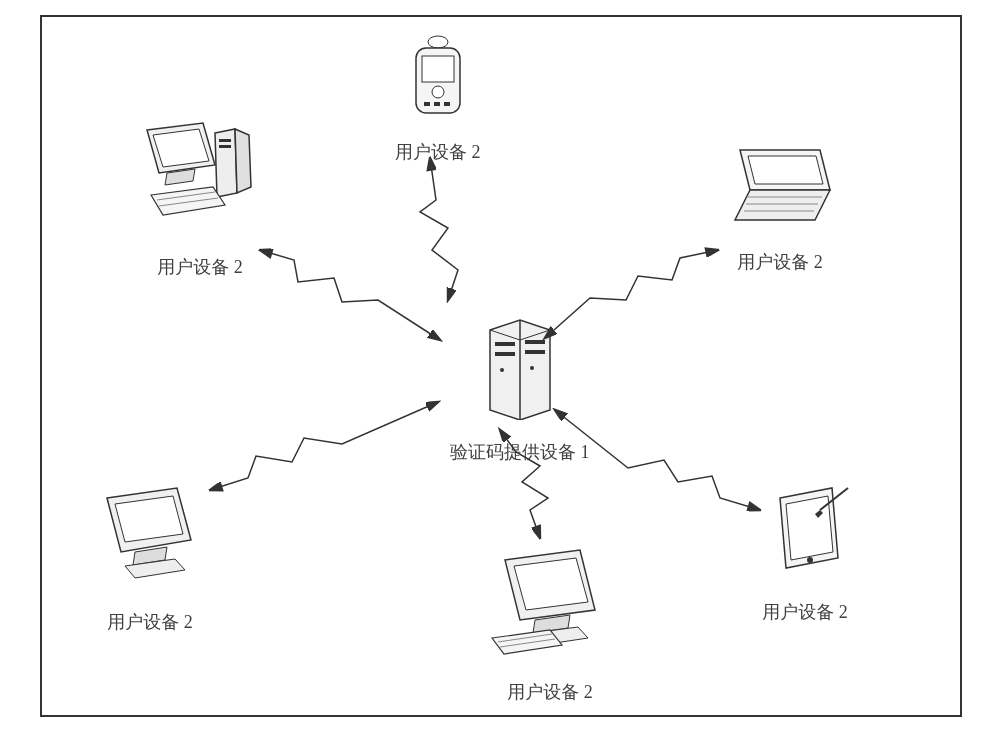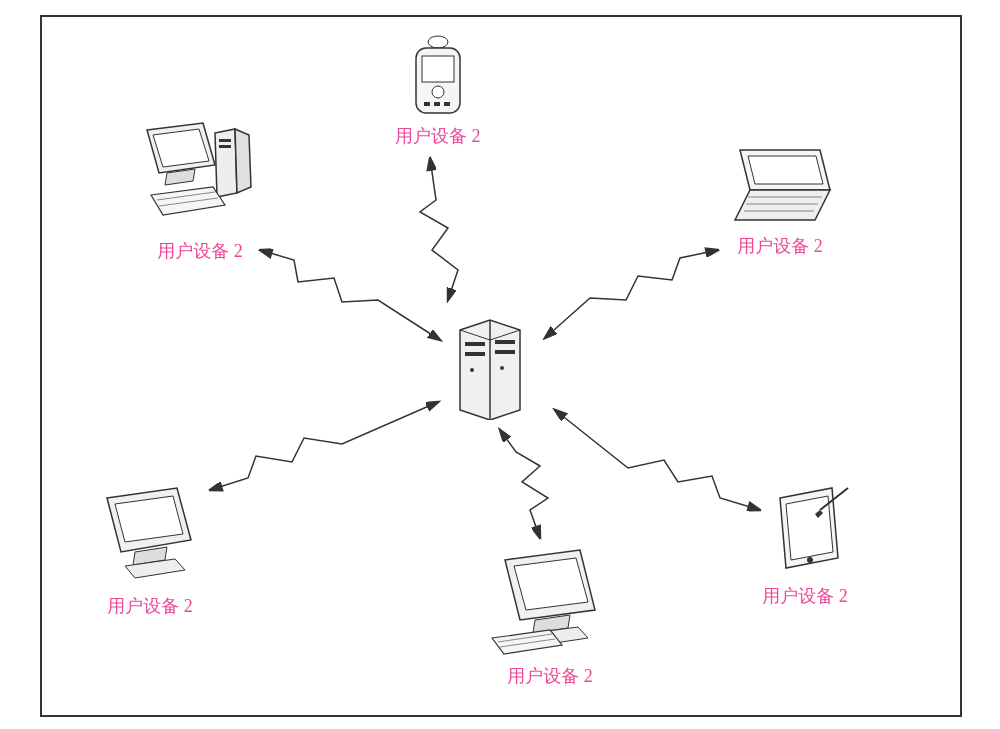--- a/index.html
+++ b/index.html
@@ -18,22 +18,22 @@
       width: 918px;
       height: 698px;
       border: 2px solid #333;
     }
     .node {
       position: absolute;
       text-align: center;
     }
     .label {
       font-size: 18px;
-      color: #ec4899;
-      margin-top: 4px;
+      color: #404040;
+      margin-top: 20px;
       white-space: nowrap;
     }
     svg.icon {
       display: block;
       margin: 0 auto;
     }
     svg.zigzag {
       position: absolute;
       overflow: visible;
     }
@@ -59,20 +59,21 @@
     <line x1="40" y1="10" x2="40" y2="110" stroke="#333" stroke-width="1.5"></line>
     <line x1="10" y1="20" x2="40" y2="30" stroke="#333"></line>
     <line x1="70" y1="20" x2="40" y2="30" stroke="#333"></line>
     <rect x="15" y="32" width="20" height="4" fill="#333"></rect>
     <rect x="45" y="30" width="20" height="4" fill="#333"></rect>
     <rect x="15" y="42" width="20" height="4" fill="#333"></rect>
     <rect x="45" y="40" width="20" height="4" fill="#333"></rect>
     <circle cx="22" cy="60" r="2" fill="#333"></circle>
     <circle cx="52" cy="58" r="2" fill="#333"></circle>
   </svg>
+  <div class="label">验证码提供设备 1</div>
 </div>
 
 <div class="node" style="left:395px; top:30px;">
   <svg class="icon" width="60" height="90" viewBox="0 0 60 90">
     <ellipse cx="30" cy="12" rx="10" ry="6" fill="none" stroke="#333"></ellipse>
     <rect x="8" y="18" rx="10" ry="10" width="44" height="65" fill="#f5f5f5" stroke="#333" stroke-width="1.5"></rect>
     <rect x="14" y="26" width="32" height="26" fill="#fff" stroke="#333"></rect>
     <circle cx="30" cy="62" r="6" fill="#fff" stroke="#333"></circle>
     <rect x="16" y="72" width="6" height="4" fill="#333"></rect>
     <rect x="26" y="72" width="6" height="4" fill="#333"></rect>

